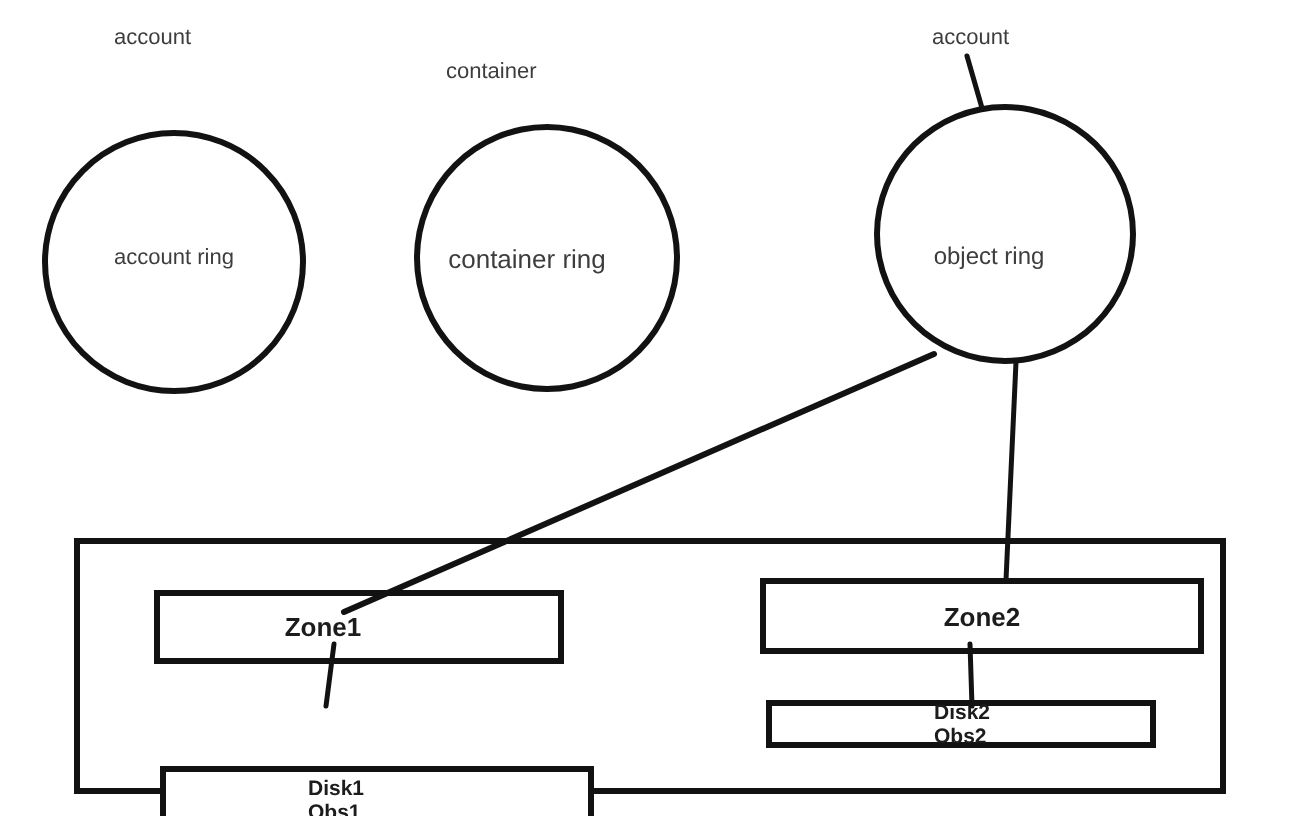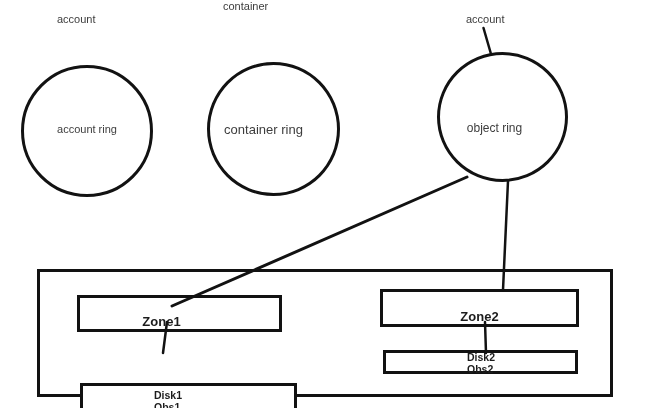--- a/index.html
+++ b/index.html
@@ -16,21 +16,21 @@
   }
 
   
   .toplabel {
     position: absolute;
     font-size: 11px;
     color: #3d3d3d;
     white-space: nowrap;
   }
   .tl-account   { left: 57px;  top: 13px; }
-  .tl-container { left: 223px; top: 0; }
+  .tl-container { left: 223px; top: 30px; }
   .tl-object    { left: 466px; top: 13px; }
 
   
   .circle {
     position: absolute;
     border: 3px solid #121212;
     border-radius: 50%;
     background: transparent;
     display: flex;
     align-items: center;
@@ -57,26 +57,26 @@
     background: #ffffff;
     z-index: 2;
   }
 
   
   .rect {
     position: absolute;
     border: 3px solid #121212;
     background: #ffffff;
     display: flex;
-    align-items: flex-end;
+    align-items: center;
     justify-content: center;
     z-index: 3;
   }
   .r-zone1 { left: 77px;  top: 295px; width: 205px; height: 37px; }
-  .r-zone2 { left: 380px; top: 289px; width: 199px; height: 38px; }
+  .r-zone2 { left: 380px; top: 289px; width: 222px; height: 38px; }
   .zone-label {
     font-size: 13px;
     font-weight: 600;
     color: #1c1c1c;
     white-space: nowrap;
   }
   .r-zone1 .zone-label { transform: translateX(-18px); }
 
   .r-disk1 { left: 80px;  top: 355px; width: 217px; height: 33px; margin-top: 28px; }
   .r-disk2 { left: 383px; top: 350px; width: 195px; height: 24px; }

